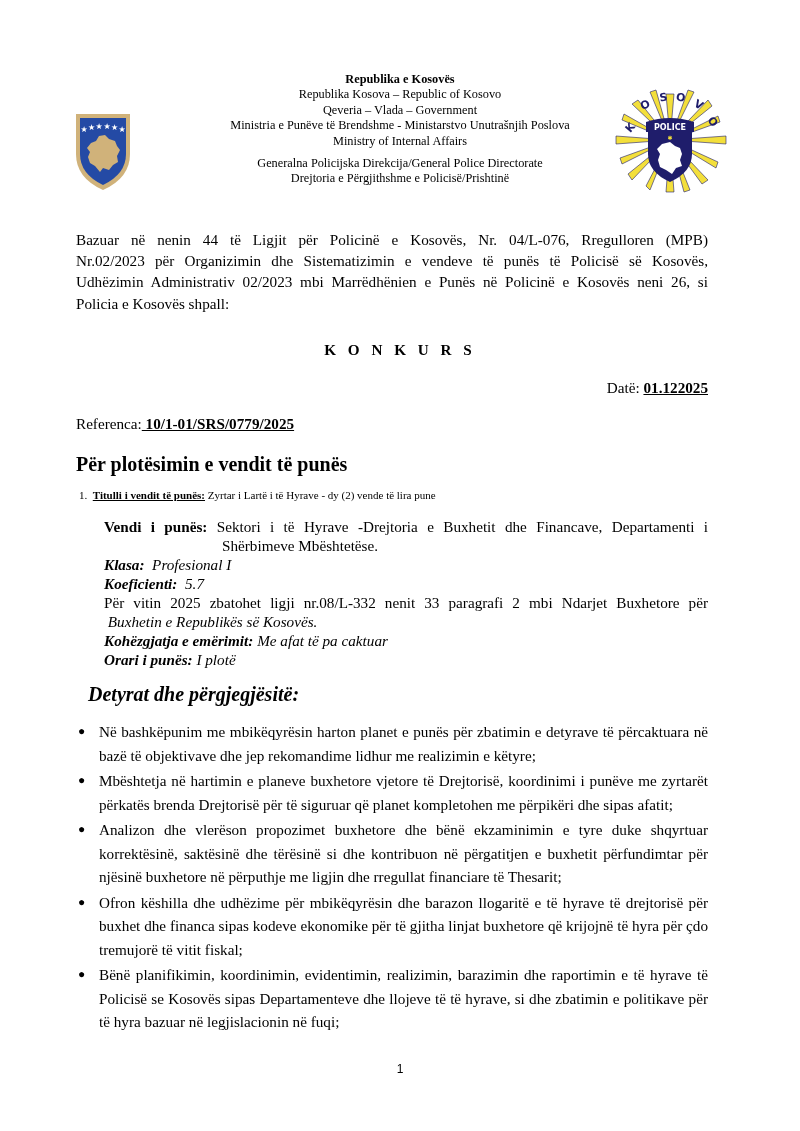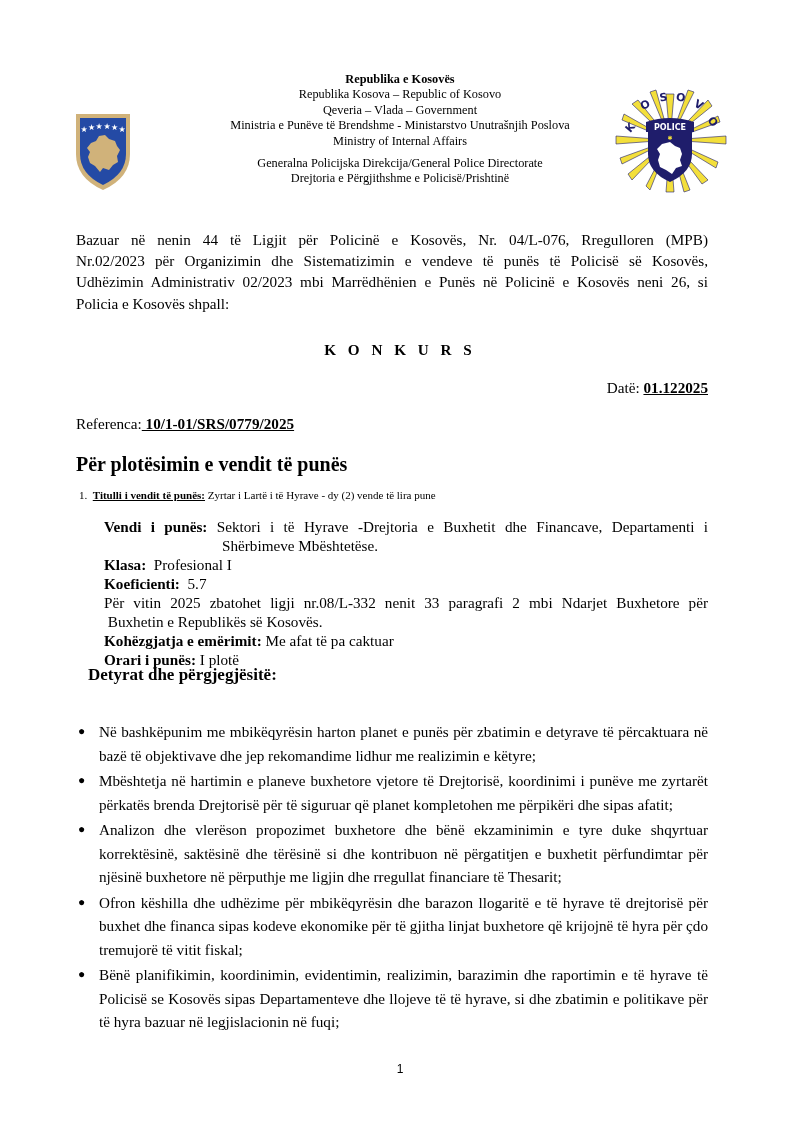--- a/index.html
+++ b/index.html
@@ -23,24 +23,24 @@
 
   .intro { top: 229px; }
   .konkurs { position: absolute; left: 0; width: 800px; top: 341px; text-align: center;
              font-weight: bold; font-size: 15.2px; letter-spacing: 4px; }
   .date-line { position: absolute; right: 92px; top: 379px; font-size: 15.2px; }
   .ref-line { position: absolute; left: 76px; top: 415px; font-size: 15.2px; text-align: center; }
   .for-line { position: absolute; left: 76px; top: 453px; font-size: 20px; font-weight: bold; }
 
   .title-line { position: absolute; left: 79px; top: 489px; font-size: 11px; }
   .details { position: absolute; left: 104px; width: 604px; top: 517px; font-size: 15.2px; line-height: 19px; }
-  .details .row { display: block; }
+  .details .row { display: block; font-style: italic; }
   .indent-cont { padding-left: 118px; display: block; }
 
-  .duties-head { position: absolute; left: 88px; top: 665px; font-size: 17px; font-weight: bold; }
+  .duties-head { position: absolute; left: 88px; top: 683px; font-size: 20px; font-weight: bold; font-style: italic; }
 
   .bullets { position: absolute; left: 78px; width: 630px; top: 720px; font-size: 15.2px; line-height: 23.5px; }
   .bullet { position: relative; padding-left: 21px; margin-bottom: 2px; }
   .bullet .dot { position: absolute; left: 0; top: 0; font-size: 12px; }
   .bullet .txt { display: block; text-align: justify; text-align-last: left; }
 
   .page-num { position: absolute; left: 0; width: 800px; top: 1062px; text-align: center;
               font-family: "Liberation Sans", "DejaVu Sans", sans-serif; font-size: 12px; }
 </style>
 </head>

